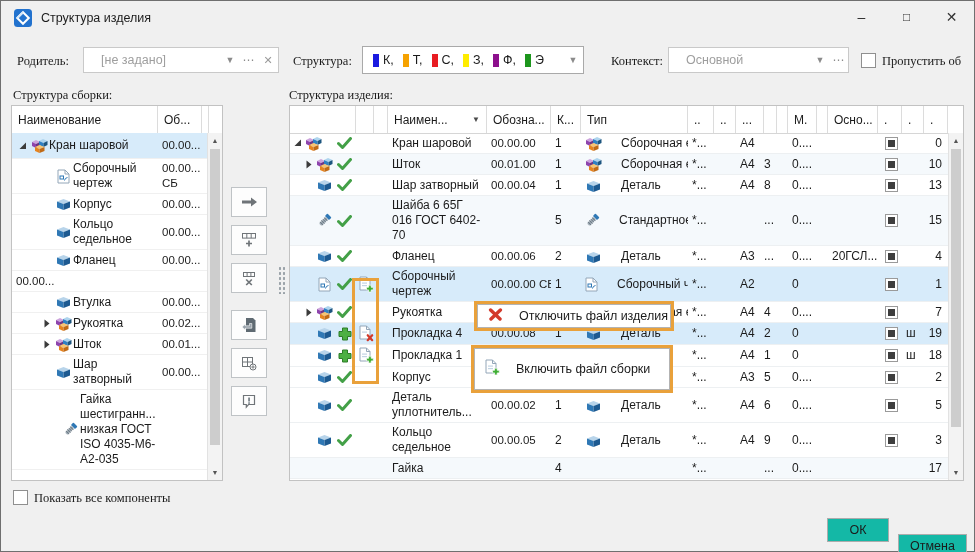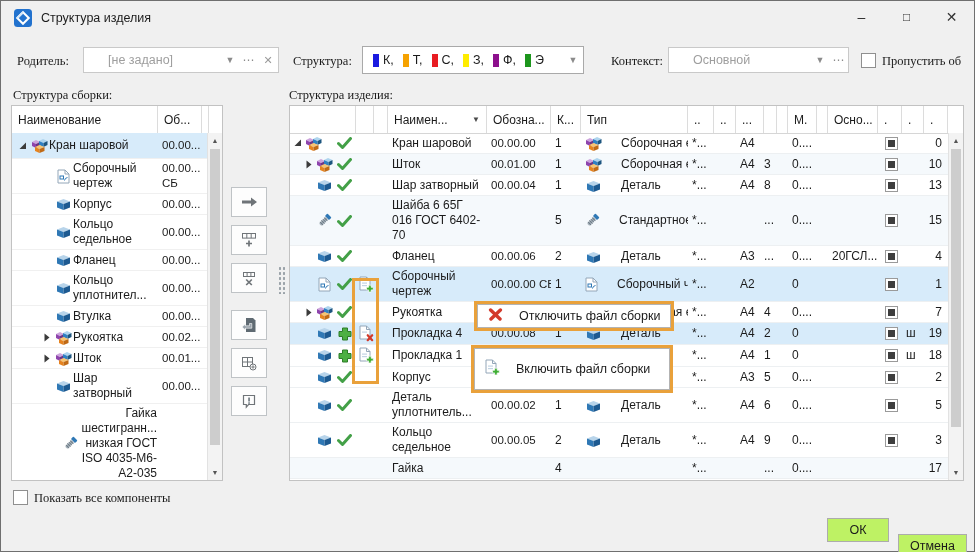--- a/index.html
+++ b/index.html
@@ -10,21 +10,21 @@
   
   .titlebar{position:absolute;left:0;top:0;right:0;height:34px;}
   .app-icon{position:absolute;left:13px;top:8px;width:18px;height:18px;}
   .title{position:absolute;left:40px;top:10px;font-size:12.5px;color:#1b1b1b;}
   .winbtn{position:absolute;top:0;width:45px;height:32px;display:flex;align-items:center;justify-content:center;
           font-size:14px;color:#333;cursor:default;}
   
   .lbl{position:absolute;font-size:12.5px;color:#1b1b1b;white-space:nowrap;font-family:Liberation Serif, serif;}
   .combo{position:absolute;height:26px;background:#fff;border:1px solid #c9c9c9;display:flex;align-items:center;
          font-size:12.5px;box-sizing:border-box;}
-  .combo .val{padding-left:24px;flex:1;white-space:nowrap;overflow:hidden;}
+  .combo .val{padding-left:17px;flex:1;white-space:nowrap;overflow:hidden;}
   .combo.disabled .val{color:#9e9e9e;}
   .combo .dd{width:20px;text-align:center;color:#8b8b8b;font-size:9px;}
   .combo .more{width:18px;text-align:center;color:#8b8b8b;font-size:12px;letter-spacing:1px;}
   .combo .clear{width:20px;text-align:center;color:#9a9a9a;font-size:11px;}
   .struct-items{display:flex;align-items:center;gap:9px;padding-left:10px;flex:1;}
   .struct-item{display:flex;align-items:center;gap:4px;font-size:12.5px;color:#1b1b1b;}
   .struct-swatch{width:6px;height:13px;display:inline-block;}
   .cb{position:absolute;width:13px;height:13px;background:#fff;border:1px solid #8f8f8f;box-sizing:content-box;}
   
   .gtable{position:absolute;background:#fff;border:1px solid #c2c2c2;box-sizing:border-box;overflow:hidden;}
@@ -56,21 +56,21 @@
   .rightal{text-align:right;padding-right:6px;}
   .flagbox{width:13px;height:13px;border:1px solid #9a9a9a;background:#fff;position:relative;display:inline-block;box-sizing:border-box;}
   .flagbox::after{content:'';position:absolute;inset:2px;background:#3e3e3e;}
   .flagcell{display:flex;align-items:center;justify-content:center;}
   
   .mbtn{position:absolute;left:230px;width:36px;height:30px;background:#fdfdfd;border:1px solid #bfc3c6;
         display:flex;align-items:center;justify-content:center;box-sizing:border-box;}
   .splitdots{position:absolute;left:277px;top:265px;width:7px;height:28px;
              background-image:radial-gradient(circle,#9ba3a9 1.1px,transparent 1.3px);background-size:4px 5px;}
   
-  .btn{position:absolute;height:24px;background:#bef264;border:1px solid #acacac;font-size:12.5px;color:#1b1b1b;
+  .btn{position:absolute;height:24px;background:#14b8a6;border:1px solid #acacac;font-size:12.5px;color:#1b1b1b;
        display:flex;align-items:center;justify-content:center;box-sizing:border-box;}
   
   .hlcol{position:absolute;border:3px solid #e9a13b;background:transparent;z-index:6;box-sizing:border-box;}
   .tip{position:absolute;border:3px solid #e9a13b;background:#fff;z-index:7;box-sizing:border-box;}
   .tip-inner{border:1px solid #b3b3b3;height:100%;display:flex;align-items:center;padding:0 10px;gap:16px;
              font-size:12.5px;color:#1b1b1b;box-sizing:border-box;white-space:nowrap;}
 </style>
 </head>
 <body>
 
@@ -220,31 +220,20 @@
                 <polygon points="2,3.5 8.5,1 15,3.5 8.5,6" fill="#b8d4ea"></polygon>
                 <polygon points="2,3.5 8.5,6 8.5,12 2,9.5" fill="#2f78b5"></polygon>
                 <polygon points="8.5,6 15,3.5 15,9.5 8.5,12" fill="#1d5a91"></polygon>
               </svg>
             </span>
             <span class="nametext">Фланец</span>
           </div>
           <div class="cell" style="font-size: 11.5px;">00.00...</div>
         </div>
         <div class="lrow">
-          <div class="cell namecell" style="padding-left: 28px;">
-            <span class="arrowslot"></span>
-            <span class="ticon">
-              <svg width="17" height="13" viewBox="0 0 17 13">
-                <polygon points="2,3.5 8.5,1 15,3.5 8.5,6" fill="#b8d4ea"></polygon>
-                <polygon points="2,3.5 8.5,6 8.5,12 2,9.5" fill="#2f78b5"></polygon>
-                <polygon points="8.5,6 15,3.5 15,9.5 8.5,12" fill="#1d5a91"></polygon>
-              </svg>
-            </span>
-            <span class="nametext">Кольцо уплотнител...</span>
-          </div>
           <div class="cell" style="font-size: 11.5px;">00.00...</div>
         </div>
         <div class="lrow">
           <div class="cell namecell" style="padding-left: 28px;">
             <span class="arrowslot"></span>
             <span class="ticon">
               <svg width="17" height="13" viewBox="0 0 17 13">
                 <polygon points="2,3.5 8.5,1 15,3.5 8.5,6" fill="#b8d4ea"></polygon>
                 <polygon points="2,3.5 8.5,6 8.5,12 2,9.5" fill="#2f78b5"></polygon>
                 <polygon points="8.5,6 15,3.5 15,9.5 8.5,12" fill="#1d5a91"></polygon>
@@ -310,21 +299,21 @@
                 <polygon points="2,3.5 8.5,1 15,3.5 8.5,6" fill="#b8d4ea"></polygon>
                 <polygon points="2,3.5 8.5,6 8.5,12 2,9.5" fill="#2f78b5"></polygon>
                 <polygon points="8.5,6 15,3.5 15,9.5 8.5,12" fill="#1d5a91"></polygon>
               </svg>
             </span>
             <span class="nametext">Шар затворный</span>
           </div>
           <div class="cell" style="font-size: 11.5px;">00.00...</div>
         </div>
         <div class="lrow">
-          <div class="cell namecell" style="padding-left: 35px; text-align: right;">
+          <div class="cell namecell" style="padding-left: 35px;">
             <span class="arrowslot"></span>
             <span class="ticon">
               <svg width="15" height="15" viewBox="0 0 15 15">
                 <g transform="rotate(45 7.5 7.5)">
                   <rect x="4.6" y="0.5" width="5.8" height="3.6" rx="0.8" fill="#2f78b5"></rect>
                   <rect x="6" y="4.2" width="3" height="9.3" fill="#a8b4bd"></rect>
                   <rect x="5.2" y="5.2" width="4.6" height="1" fill="#6d7a85"></rect>
                   <rect x="5.2" y="7.2" width="4.6" height="1" fill="#6d7a85"></rect>
                   <rect x="5.2" y="9.2" width="4.6" height="1" fill="#6d7a85"></rect>
                   <rect x="5.2" y="11.2" width="4.6" height="1" fill="#6d7a85"></rect>
@@ -1093,21 +1082,21 @@
 
   <div class="hlcol" style="left:351px;top:277px;width:27px;height:106px"></div>
   <div class="tip" style="left:473px;top:300px;width:200px;height:30px">
     <div class="tip-inner">
       <span class="tipicon"><svg width="15" height="13" viewBox="0 0 15 13">
             <g stroke="#d3392a" stroke-width="3.4" stroke-linecap="round">
               <line x1="2.6" y1="2" x2="12" y2="11"></line>
               <line x1="12.4" y1="2" x2="3" y2="11"></line>
             </g>
           </svg></span>
-      <span>Отключить файл сборки</span>
+      <span>Отключить файл изделия</span>
     </div>
   </div>
   <div class="tip" style="left:470px;top:344px;width:202px;height:48px">
     <div class="tip-inner">
       <span class="tipicon"><svg width="15" height="17" viewBox="0 0 15 17">
             <polygon points="1,1 7.5,1 11,4.5 11,14 1,14" fill="#fff" stroke="#93a6b8"></polygon>
             <polyline points="7.5,1 7.5,4.5 11,4.5" fill="none" stroke="#93a6b8"></polyline>
             <rect x="3" y="6.5" width="5" height="1.2" fill="#c3d4e4"></rect>
             <rect x="3" y="9" width="5" height="1.2" fill="#c3d4e4"></rect>
             <path d="M9.6,9.2 h2.6 v2.1 h2.1 v2.6 h-2.1 v2.1 H9.6 v-2.1 H7.5 v-2.6 h2.1 Z" fill="#3fae34" stroke="#ffffff" stroke-width="0.7"></path>

